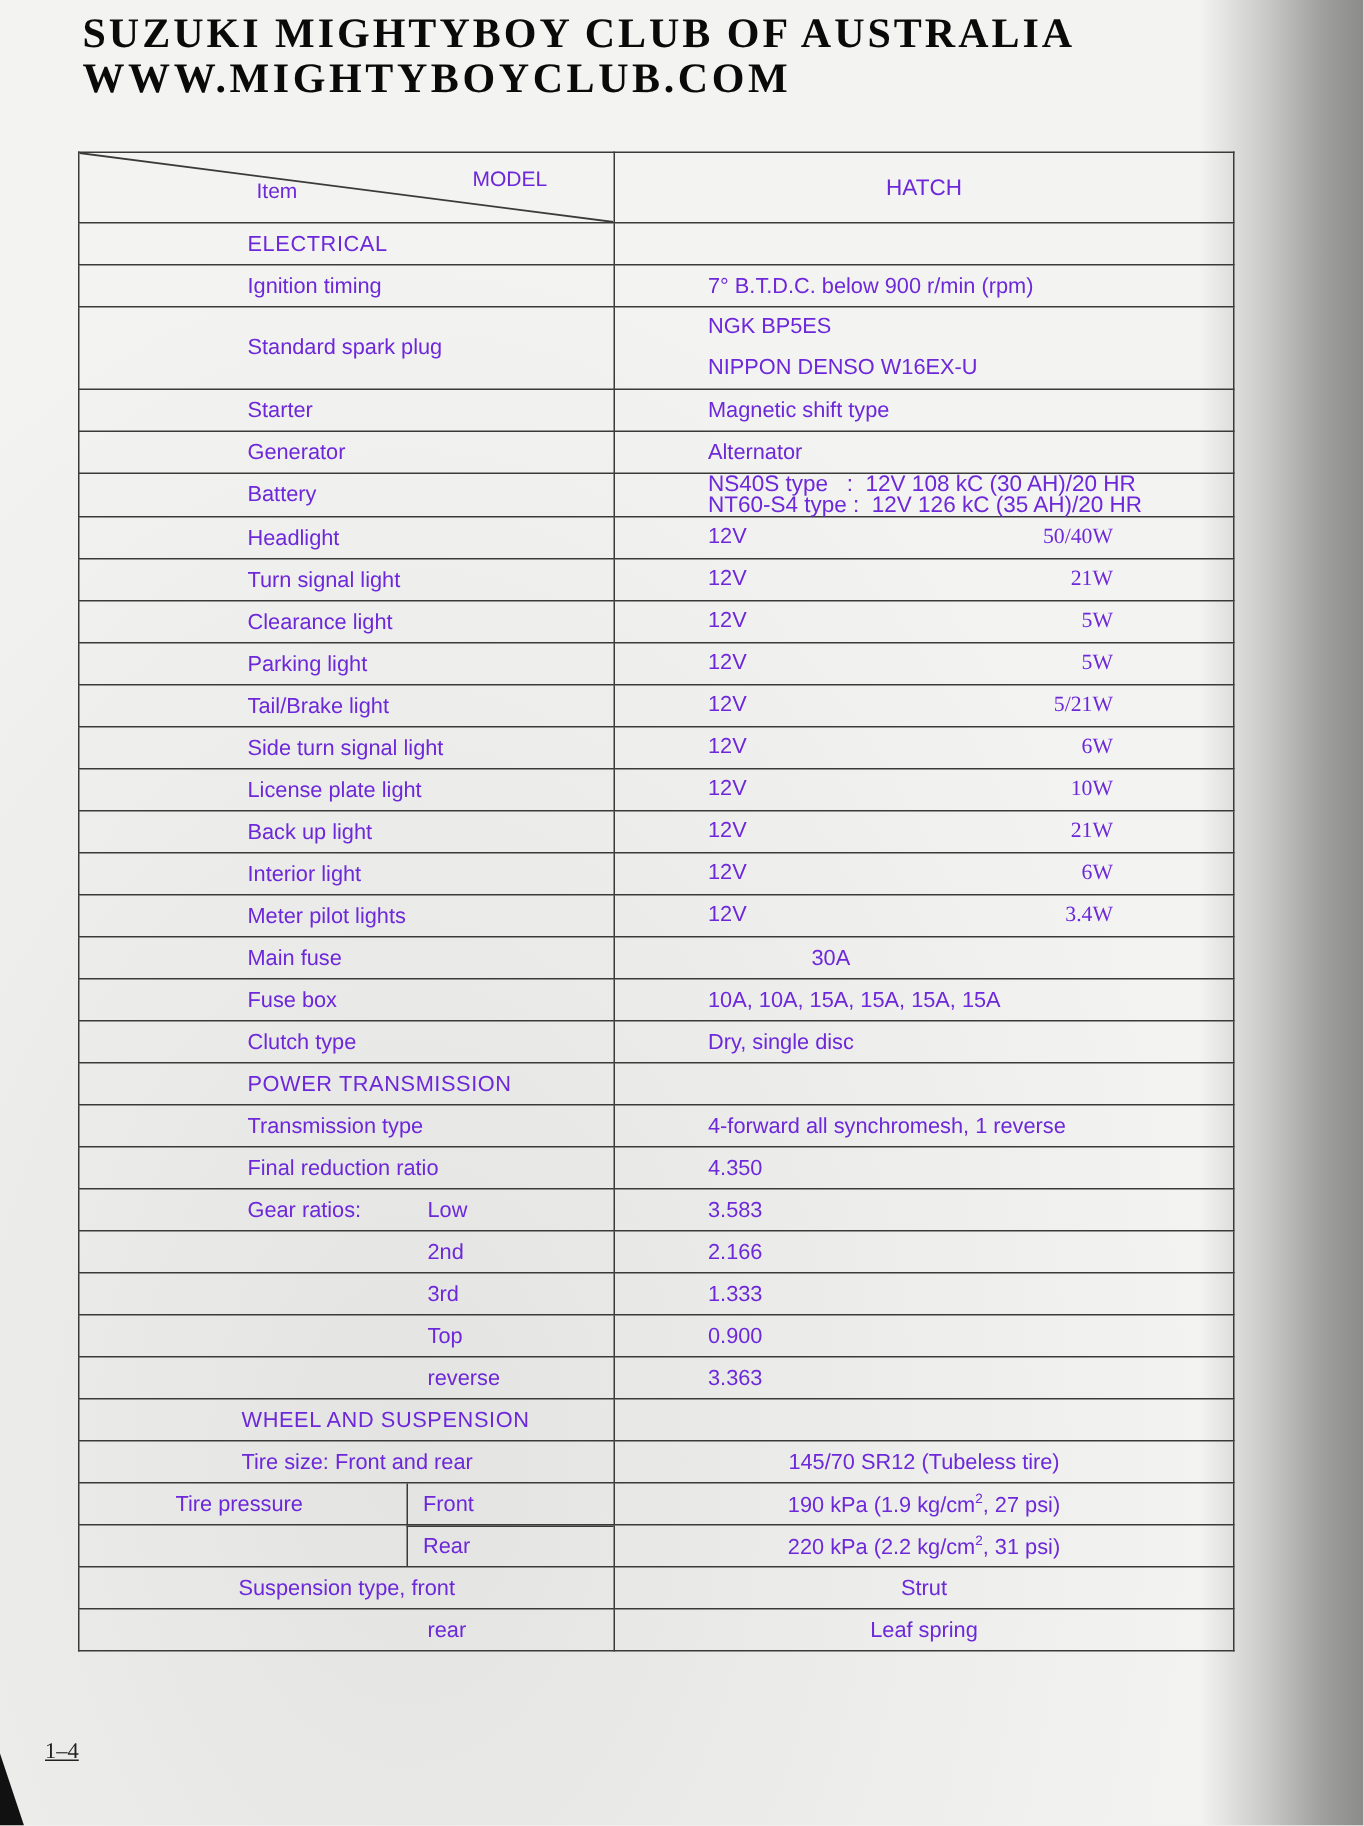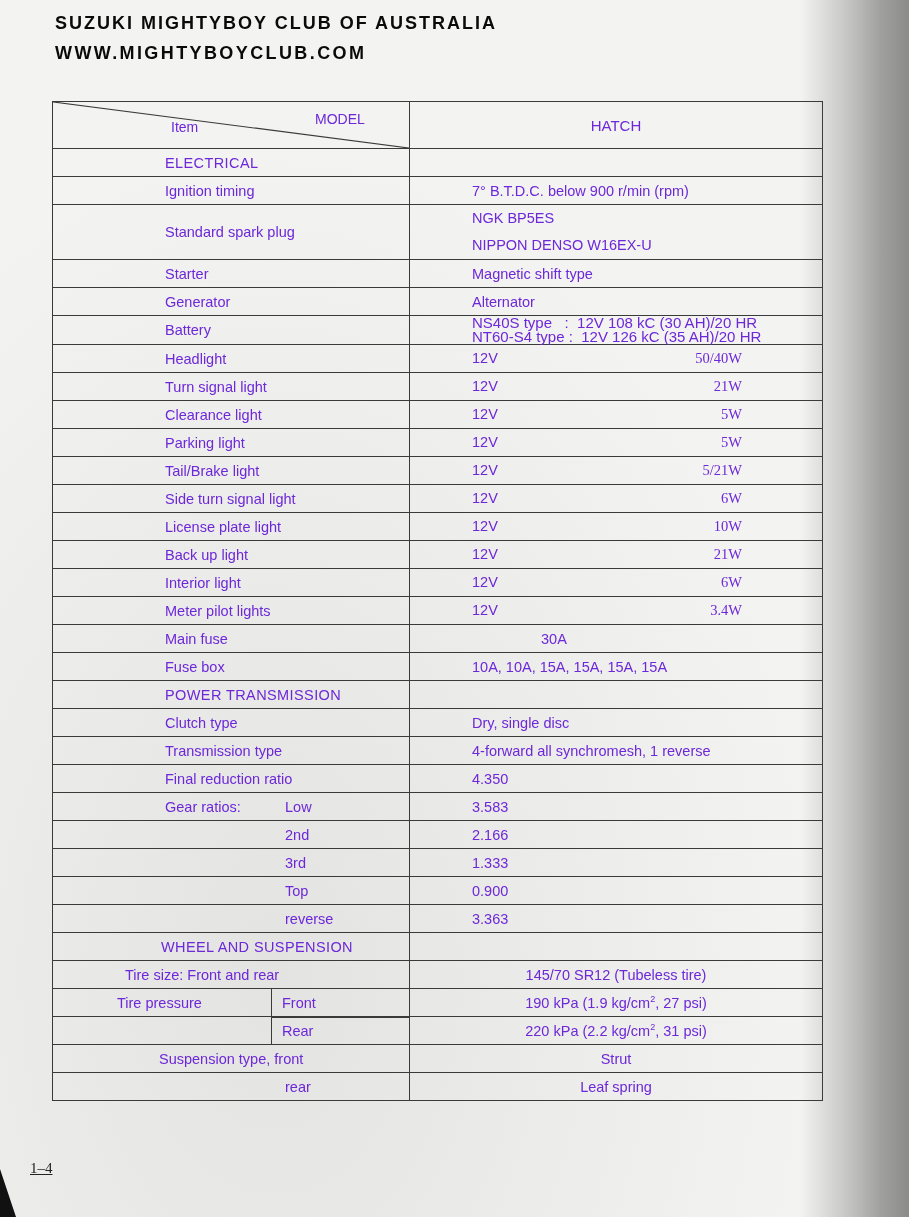--- a/index.html
+++ b/index.html
@@ -15,22 +15,22 @@
       linear-gradient(to right, rgba(0,0,0,0) 0%, rgba(0,0,0,0) 88%, rgba(120,120,120,0.35) 93%, rgba(90,90,90,0.55) 97%, rgba(70,70,70,0.6) 100%),
       radial-gradient(ellipse at 30% 80%, rgba(180,180,180,0.25), rgba(255,255,255,0) 60%),
       #f3f3f1;
   }
   .corner-shadow {
     position: absolute; left: 0; bottom: 0; width: 0; height: 0;
     border-left: 16px solid #111; border-top: 48px solid transparent;
   }
   .header {
     position: absolute; left: 55px; top: 8px;
-    font-family: Liberation Sans, sans-serif; font-weight: bold;
-    font-size: 18px; letter-spacing: 2px; color: #0a0a0a; line-height: 30px;
+    font-family: Liberation Serif, serif; font-weight: bold;
+    font-size: 28px; letter-spacing: 2px; color: #0a0a0a; line-height: 30px;
     text-transform: uppercase;
   }
   .header .line2 { letter-spacing: 2.4px; }
 
   table.spec {
     position: absolute; left: 52px; top: 101px;
     width: 771px; border-collapse: collapse;
     font-size: 14.5px; color: #6d28d9;
   }
   table.spec td { border: 1.3px solid #3a3a3a; padding: 0; height: 27px; vertical-align: middle; }
@@ -203,28 +203,28 @@
   <tr>
     <td class="item">Main fuse</td>
     <td class="val" style="padding-left:131px">30A</td>
   </tr>
   <tr>
     <td class="item">Fuse box</td>
     <td class="val">10A, 10A, 15A, 15A, 15A, 15A</td>
   </tr>
 
   <tr>
+    <td class="item">Clutch type</td>
+    <td class="val">Dry, single disc</td>
+  </tr>
+  <tr>
     <td class="item section">POWER TRANSMISSION</td>
         <td></td>
   </tr>
   <tr>
-    <td class="item">Clutch type</td>
-    <td class="val">Dry, single disc</td>
-  </tr>
-  <tr>
     <td class="item">Transmission type</td>
     <td class="val">4-forward all synchromesh, 1 reverse</td>
   </tr>
   <tr>
     <td class="item">Final reduction ratio</td>
     <td class="val">4.350</td>
   </tr>
   <tr>
     <td class="item"><span class="sub">Gear ratios:</span><span>Low</span></td>
     <td class="val">3.583</td>
@@ -244,21 +244,21 @@
   <tr>
     <td class="item"><span class="sub"></span><span>reverse</span></td>
     <td class="val">3.363</td>
   </tr>
 
   <tr>
     <td class="item section" style="padding-left:108px">WHEEL AND SUSPENSION</td>
         <td></td>
   </tr>
   <tr>
-    <td class="item" style="padding-left:72px">Tire size: Front and rear</td>
+    <td class="item" style="padding-left:108px">Tire size: Front and rear</td>
     <td class="val center">145/70 SR12 (Tubeless tire)</td>
   </tr>
   <tr>
     <td class="item" style="padding-left:64px; position:relative">
       <span>Tire pressure</span>
       <span style="position:absolute; left:218px; top:0; bottom:0; border-left:1.3px solid #3a3a3a; padding-left:10px; display:flex; align-items:center">Front</span>
     </td>
     <td class="val center"><span>190 kPa (1.9 kg/cm</span><sup>2</sup><span>, 27 psi)</span></td>
   </tr>
   <tr>

